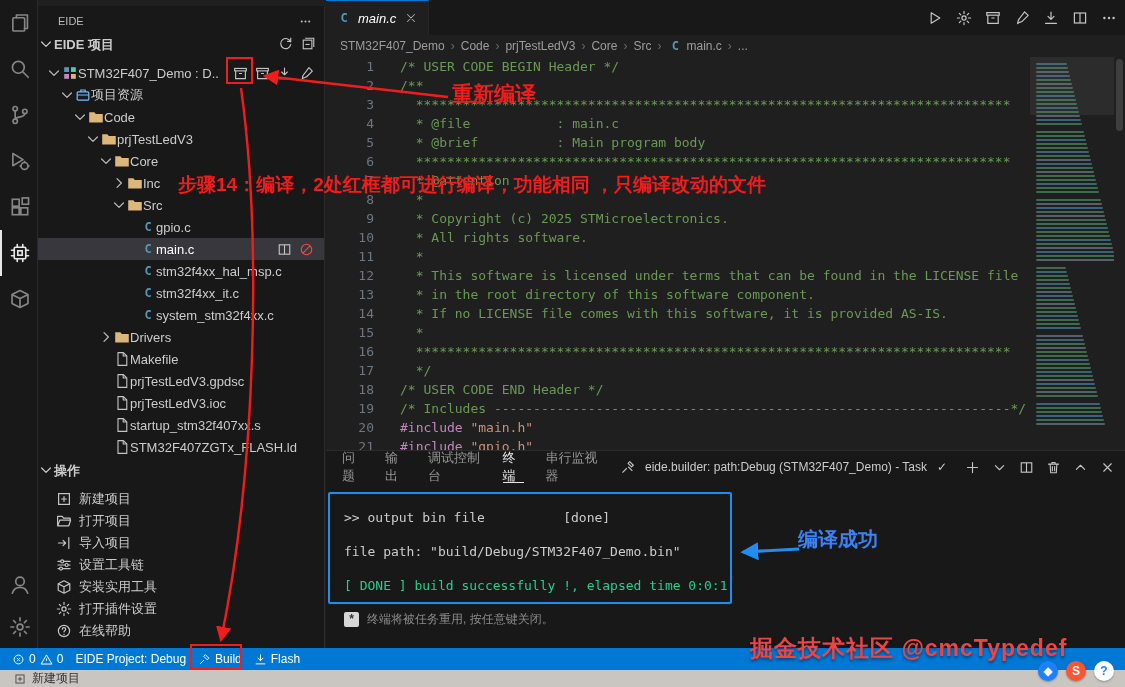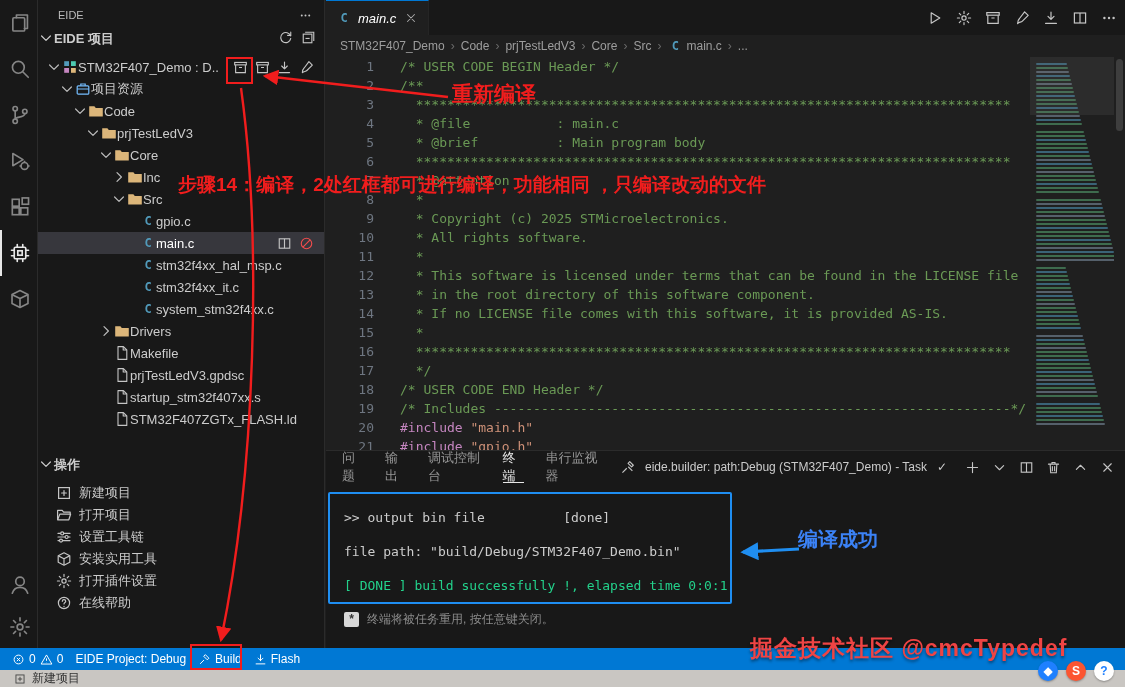--- a/index.html
+++ b/index.html
@@ -16,21 +16,21 @@
 
 .activitybar{position:absolute;left:0;top:0;width:38px;height:648px;background:#181818;border-right:1px solid #2b2b2b;display:flex;flex-direction:column}
 .ab-top{display:flex;flex-direction:column}
 .ab-bottom{margin-top:auto;display:flex;flex-direction:column}
 .ab-item{height:46px;display:flex;align-items:center;justify-content:center;color:#868686;cursor:pointer;border-left:2px solid transparent}
 .ab-item .ic{width:22px;height:22px;color:inherit}
 .ab-item.active{color:#e7e7e7;border-left-color:#e7e7e7}
 .ab-bottom .ab-item{height:42px}
 
 
-.sidebar{position:absolute;left:38px;top:0;width:287px;height:648px;background:#181818;border-right:1px solid #2b2b2b;overflow:hidden}
+.sidebar{position:absolute;left:38px;top:6px;width:287px;height:648px;background:#181818;border-right:1px solid #2b2b2b;overflow:hidden}
 .sb-header{position:absolute;top:0;left:0;right:0;height:30px;display:flex;align-items:center;padding:0 12px 0 20px;font-size:11px;color:#bbb}
 .sb-header .more{margin-left:auto;cursor:pointer}
 .sec-h{position:absolute;left:0;right:0;height:26px;display:flex;font-size:13px;font-weight:700;color:#ccc;padding-right:8px;cursor:pointer}
 .sec-h .chev{width:16px;height:16px;display:inline-flex;color:#ccc}
 .sec-h .chev svg{width:16px;height:16px}
 .sec-icons{margin-left:auto;display:flex;gap:8px}
 .sec-icons .ic{width:15px;height:15px;cursor:pointer}
 .tree{position:absolute;top:56px;left:0;right:0}
 .trow{display:flex;align-items:center;height:22px;cursor:pointer;white-space:nowrap}
 .trow.selected{background:#37373d;color:#fff}
@@ -414,20 +414,30 @@
           <span class="tlabel">prjTestLedV3.gpdsc</span>
         </div>
         <div class="trow" style="padding-left: 60px;">
           <span class="chev"></span>
           <span class="ic">
             <svg viewBox="0 0 16 16" fill="none" stroke="currentColor" stroke-width="1.1" stroke-linejoin="round">
               <path d="M4 1.6h5.4l3.4 3.4v9.4H4z"></path>
               <path d="M9.2 1.8V5h3.3"></path>
             </svg>
           </span>
+          <span class="tlabel">prjTestLedV3.ioc</span>
+        </div>
+        <div class="trow" style="padding-left: 60px;">
+          <span class="chev"></span>
+          <span class="ic">
+            <svg viewBox="0 0 16 16" fill="none" stroke="currentColor" stroke-width="1.1" stroke-linejoin="round">
+              <path d="M4 1.6h5.4l3.4 3.4v9.4H4z"></path>
+              <path d="M9.2 1.8V5h3.3"></path>
+            </svg>
+          </span>
           <span class="tlabel">startup_stm32f407xx.s</span>
         </div>
         <div class="trow" style="padding-left: 60px;">
           <span class="chev"></span>
           <span class="ic">
             <svg viewBox="0 0 16 16" fill="none" stroke="currentColor" stroke-width="1.1" stroke-linejoin="round">
               <path d="M4 1.6h5.4l3.4 3.4v9.4H4z"></path>
               <path d="M9.2 1.8V5h3.3"></path>
             </svg>
           </span>
@@ -453,20 +463,28 @@
           <span>新建项目</span>
         </div>
         <div class="oprow">
           <span class="ic">
             <svg viewBox="0 0 16 16" fill="none" stroke="currentColor" stroke-width="1.2" stroke-linejoin="round">
               <path d="M1.6 12.8V3.4h4.6l1.4 1.7h6.6v2.1"></path>
               <path d="M3.8 7.2h10.8l-1.8 5.6H1.6z"></path>
             </svg>
           </span>
           <span>打开项目</span>
+        </div>
+        <div class="oprow">
+          <span class="ic">
+            <svg viewBox="0 0 16 16" fill="none" stroke="currentColor" stroke-width="1.2" stroke-linecap="round" stroke-linejoin="round">
+              <path d="M2.4 8h7.2M7 5.4L9.6 8 7 10.6M12.8 2.6v10.8"></path>
+            </svg>
+          </span>
+          <span>导入项目</span>
         </div>
         <div class="oprow">
           <span class="ic">
             <svg viewBox="0 0 16 16" fill="none" stroke="currentColor" stroke-width="1.2" stroke-linecap="round">
               <path d="M2 4.4h12M2 8h12M2 11.6h12"></path>
               <circle cx="6.2" cy="4.4" r="1.5" fill="#181818"></circle>
               <circle cx="10.6" cy="8" r="1.5" fill="#181818"></circle>
               <circle cx="5" cy="11.6" r="1.5" fill="#181818"></circle>
             </svg>
           </span>

